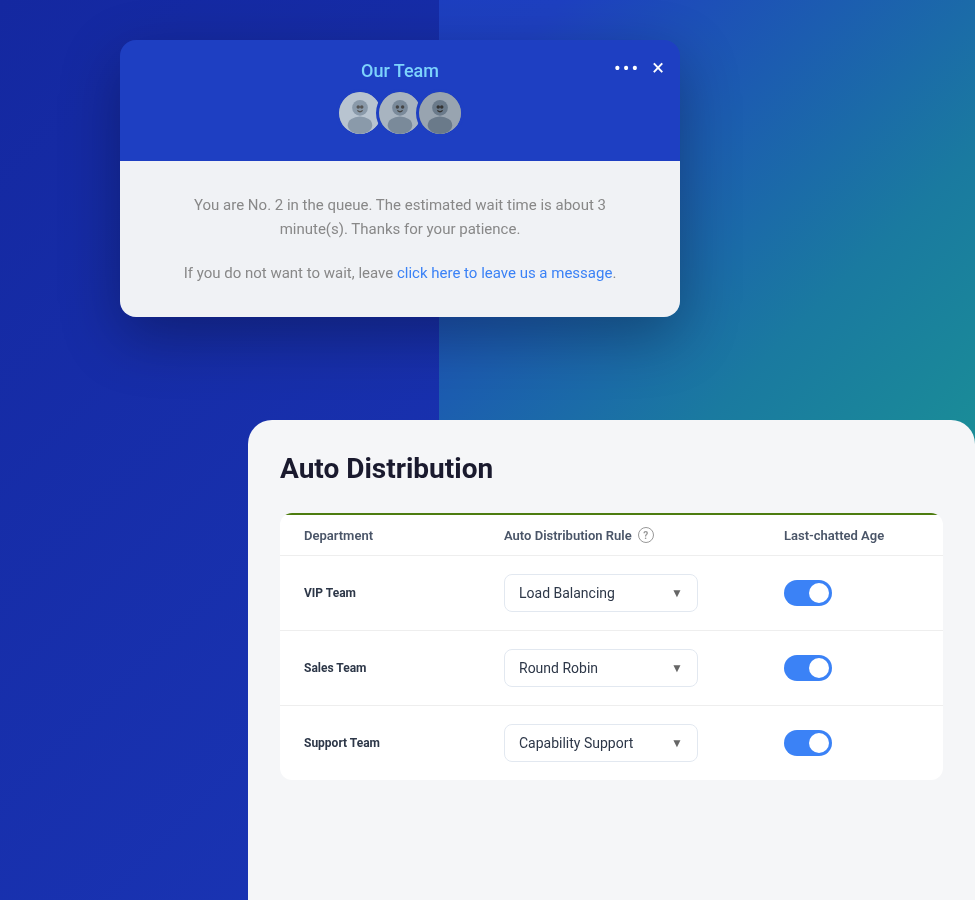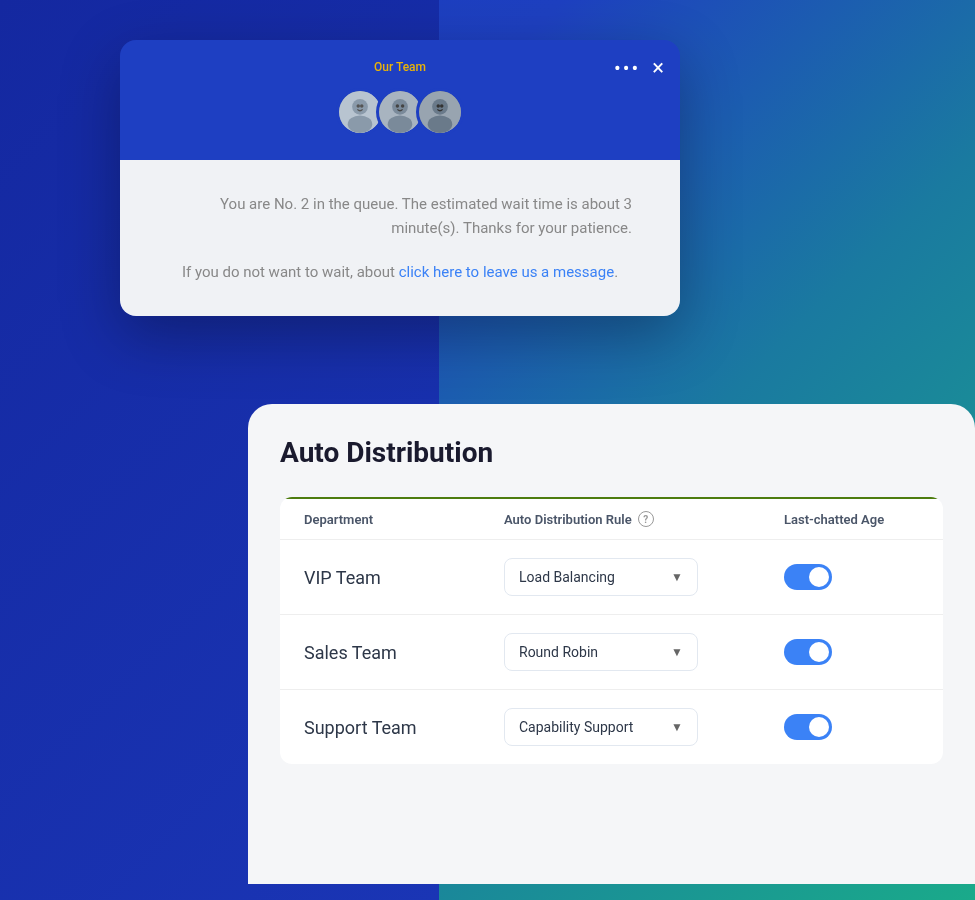--- a/index.html
+++ b/index.html
@@ -53,24 +53,24 @@
     .chat-header-actions {
       position: absolute;
       top: 16px;
       right: 16px;
       display: flex;
       gap: 12px;
       align-items: center;
     }
 
     .chat-title {
-      color: #eab308;
-      font-size: 12px;
+      color: #7dd3fc;
+      font-size: 18px;
       font-weight: 500;
-      margin-bottom: 14px;
+      margin-bottom: 8px;
     }
 
     .avatars {
       display: flex;
       justify-content: center;
       gap: 0;
     }
 
     .avatar {
       width: 48px;
@@ -102,21 +102,20 @@
       background: #f0f2f5;
       padding: 32px 48px;
       text-align: center;
     }
 
     .chat-queue-text {
       color: #888;
       font-size: 15px;
       line-height: 1.6;
       margin-bottom: 20px;
-      text-align: right;
     }
 
     .chat-leave-text {
       color: #888;
       font-size: 15px;
       line-height: 1.6;
     }
 
     .chat-leave-link {
       color: #3b82f6;
@@ -134,21 +133,21 @@
     .close-icon {
       color: white;
       font-size: 22px;
       cursor: pointer;
       line-height: 1;
     }
 
     
     .auto-dist-panel {
       position: absolute;
-      bottom: 16px;
+      bottom: 0;
       left: 248px;
       right: 0;
       height: 480px;
       background: #f5f6f8;
       border-radius: 24px 24px 0 0;
       padding: 32px 32px 16px;
       z-index: 5;
       overflow: hidden;
     }
 
@@ -209,23 +208,23 @@
       padding: 18px 24px;
       border-bottom: 1px solid #eee;
       align-items: center;
     }
 
     .table-row:last-child {
       border-bottom: none;
     }
 
     .dept-name {
-      font-size: 18px;
+      font-size: 12px;
       color: #2d3748;
-      font-weight: 400;
+      font-weight: 700;
     }
 
     .dropdown {
       display: flex;
       align-items: center;
       justify-content: space-between;
       border: 1.5px solid #e2e8f0;
       border-radius: 8px;
       padding: 10px 14px;
       background: white;
@@ -313,21 +312,21 @@
             <circle cx="26" cy="17" r="2" fill="#333"></circle>
             <path d="M21 21 Q24 24 27 21" stroke="#333" stroke-width="1.5" fill="none"></path>
           </svg>
         </div>
       </div>
     </div>
   </div>
   <div class="chat-body">
     <p class="chat-queue-text">You are No. 2 in the queue. The estimated wait time is about 3 minute(s). Thanks for your patience.</p>
     <p class="chat-leave-text">
-      <span>If you do not want to wait, about </span><a class="chat-leave-link" href="#">click here to leave us a message</a><span>.</span>
+      <span>If you do not want to wait, leave </span><a class="chat-leave-link" href="#">click here to leave us a message</a><span>.</span>
     </p>
   </div>
 </div>
 
 <div class="auto-dist-panel">
   <h1 class="auto-dist-title">Auto Distribution</h1>
 
   <div class="method-card">
 
     <div class="table-header">

